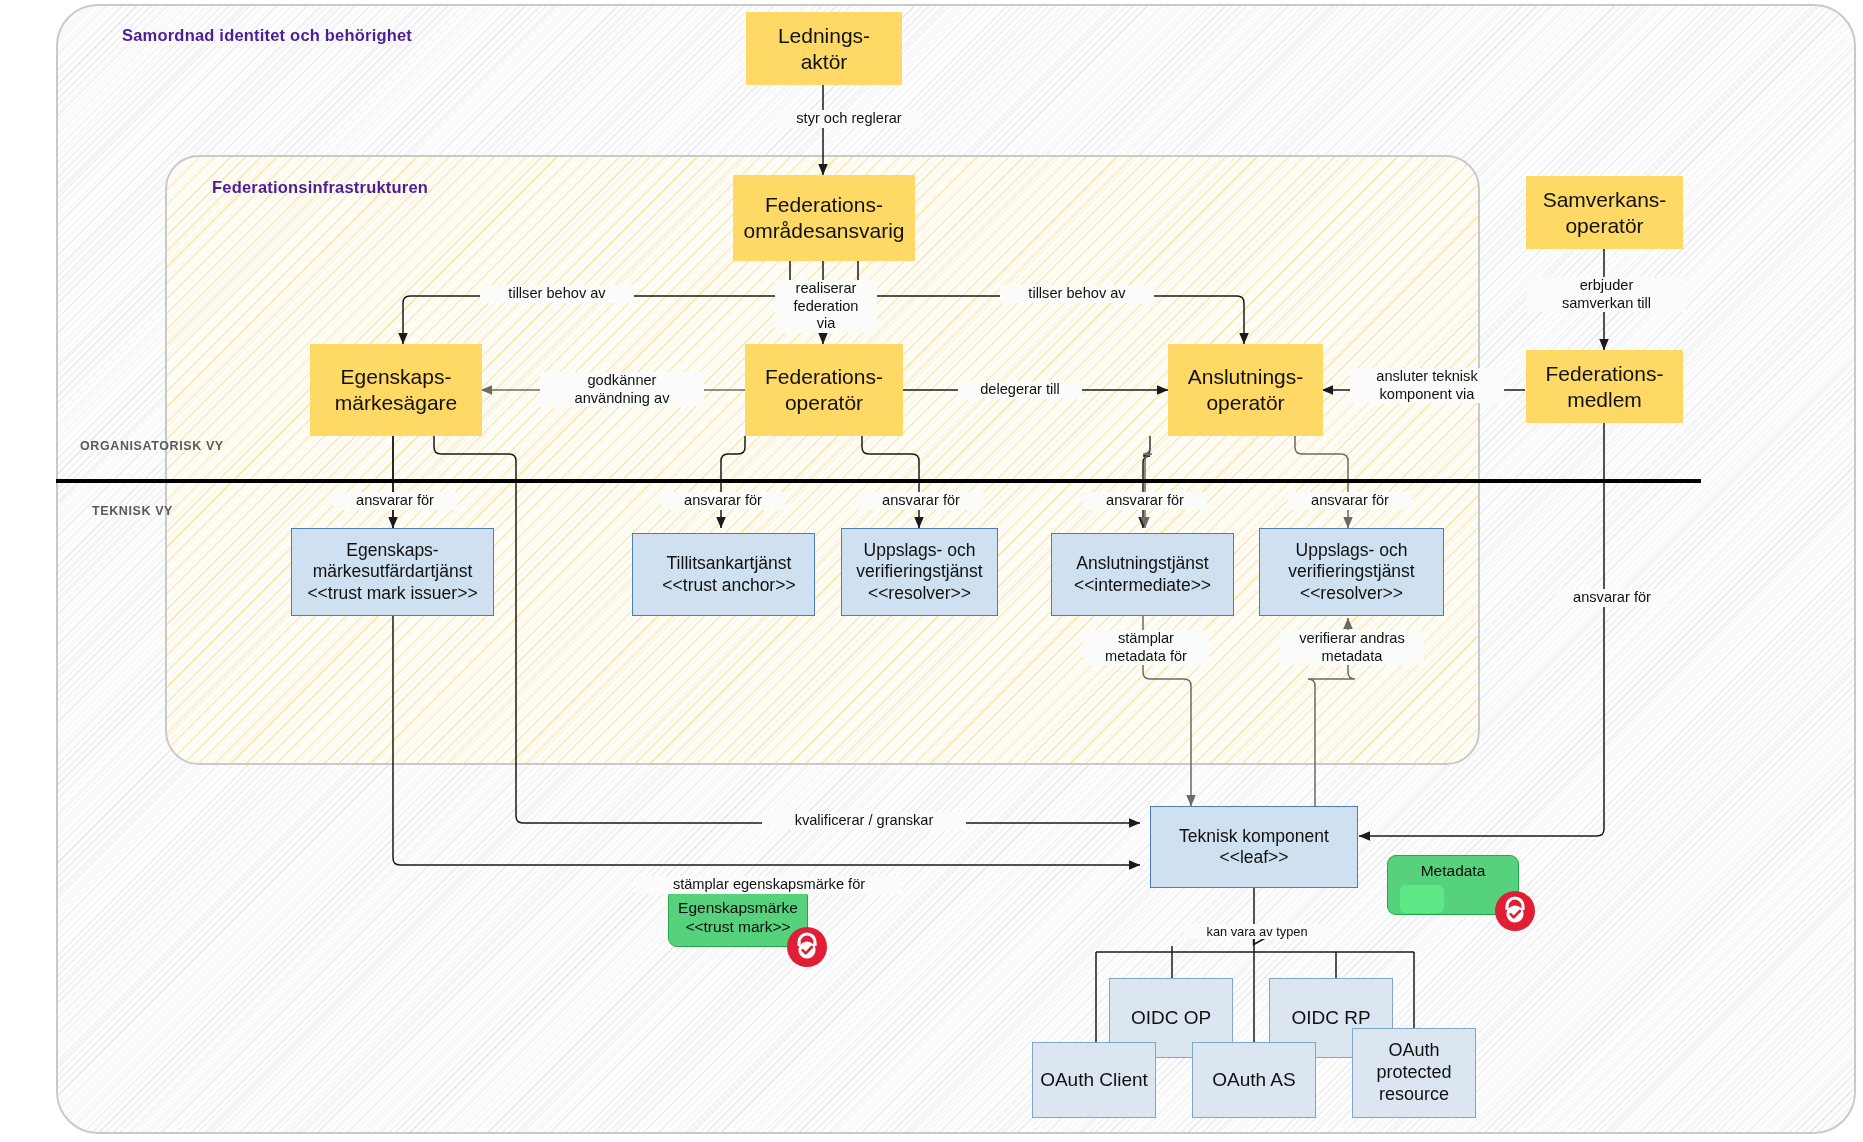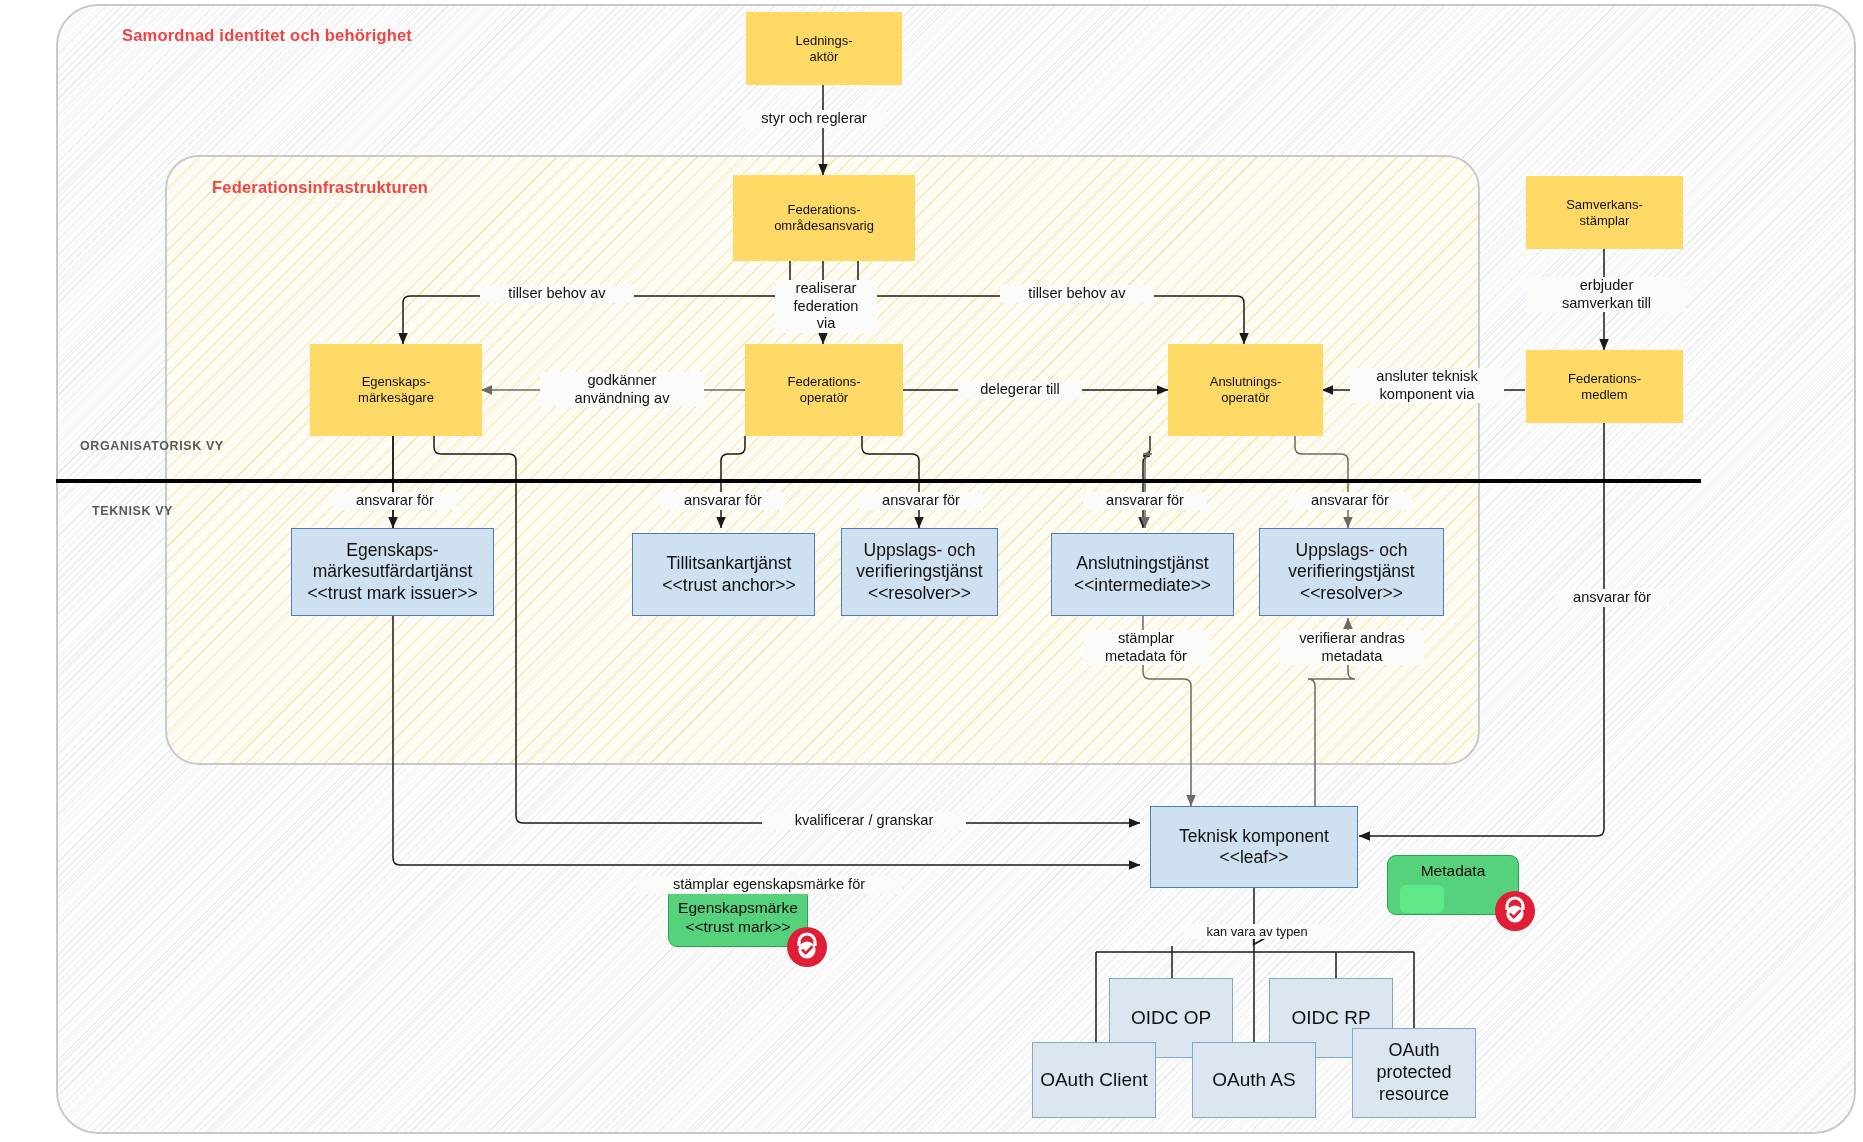--- a/index.html
+++ b/index.html
@@ -11,34 +11,34 @@
   #zone-outer{left:56px;top:4px;width:1800px;height:1130px;
     background:
       repeating-linear-gradient(135deg, rgba(190,200,215,.22) 0 1px, rgba(255,255,255,0) 1px 11px),
       repeating-linear-gradient(135deg, rgba(225,225,230,.45) 0 1px, rgba(255,255,255,0) 1px 5px),
       #fdfdfe;}
   #zone-fed{left:165px;top:155px;width:1315px;height:610px;border-radius:34px;
     background:
       repeating-linear-gradient(135deg, rgba(240,196,60,.30) 0 1.5px, rgba(255,255,255,0) 1.5px 11px),
       repeating-linear-gradient(135deg, rgba(240,210,130,.18) 0 1px, rgba(255,255,255,0) 1px 5px),
       #fefdf8;}
-  .zone-title{position:absolute;font-weight:bold;font-size:16.5px;color:#ef4444;letter-spacing:.2px;white-space:nowrap;}
+  .zone-title{position:absolute;font-weight:bold;font-size:16.5px;color:#4c1d95;letter-spacing:.2px;white-space:nowrap;}
   #title-outer{left:122px;top:26px;}
   #title-fed{left:212px;top:178px;}
 
   
   #divider{position:absolute;left:56px;top:479px;width:1645px;height:4px;background:#000;}
   .view-label{position:absolute;font-weight:bold;font-size:12.5px;color:#5a5a5a;letter-spacing:.6px;white-space:nowrap;}
   #label-org{left:80px;top:439px;}
   #label-tek{left:92px;top:504px;}
 
   
   .node{position:absolute;box-sizing:border-box;display:flex;align-items:center;justify-content:center;
         text-align:center;line-height:1.22;white-space:pre-line;}
-  .org{background:#ffd966;border:1px solid #ffd966;color:#111;font-size:13px;}
+  .org{background:#ffd966;border:1px solid #ffd966;color:#111;font-size:21px;}
   .tech{background:#cfe0f0;border:1.4px solid #4a7fb5;color:#111;font-size:17.5px;}
   .plain{background:#dce6f1;border:1px solid #7fa6cc;color:#111;font-size:19px;}
   .green{background:#57d27c;border:1.4px solid #21a84a;border-radius:9px;color:#0a0a0a;font-size:15.5px;}
 
   
   .elabel{position:absolute;font-size:14.6px;color:#111;text-align:center;line-height:1.2;
           white-space:pre-line;background:transparent;}
   .elabel.boxed{background:#fbfbfa;padding:0 2px;}
 
   
@@ -131,21 +131,21 @@
   <div class="node org" style="left:310px;top:344px;width:172px;height:92px;">Egenskaps-
 märkesägare</div>
 
   <div class="node org" style="left:745px;top:344px;width:158px;height:92px;">Federations-
 operatör</div>
 
   <div class="node org" style="left:1168px;top:344px;width:155px;height:92px;">Anslutnings-
 operatör</div>
 
   <div class="node org" style="left:1526px;top:176px;width:157px;height:73px;">Samverkans-
-stämplar</div>
+operatör</div>
 
   <div class="node org" style="left:1526px;top:350px;width:157px;height:73px;">Federations-
 medlem</div>
 
   <div class="node tech" style="left:291px;top:528px;width:203px;height:88px;">Egenskaps-
 märkesutfärdartjänst
 &lt;&lt;trust mark issuer&gt;&gt;</div>
 
   <div class="node tech" style="left:632px;top:533px;width:183px;height:83px;padding-left:11px;">Tillitsankartjänst
 &lt;&lt;trust anchor&gt;&gt;</div>
@@ -183,21 +183,21 @@
   </svg>
 
   <div class="node plain" style="left:1109px;top:978px;width:124px;height:80px;">OIDC OP</div>
   <div class="node plain" style="left:1269px;top:978px;width:124px;height:80px;">OIDC RP</div>
   <div class="node plain" style="left:1032px;top:1042px;width:124px;height:76px;">OAuth Client</div>
   <div class="node plain" style="left:1192px;top:1042px;width:124px;height:76px;">OAuth AS</div>
   <div class="node plain" style="left:1352px;top:1028px;width:124px;height:90px;font-size:18px;">OAuth
 protected
 resource</div>
 
-  <div class="elabel boxed" style="left:742px;top:110px;width:140px;">styr och reglerar</div>
+  <div class="elabel boxed" style="left:777px;top:110px;width:140px;">styr och reglerar</div>
 
   <div class="elabel boxed" style="left:775px;top:280px;width:98px;">realiserar
 federation
 via</div>
 
   <div class="elabel boxed" style="left:480px;top:285px;width:150px;">tillser behov av</div>
 
   <div class="elabel boxed" style="left:1000px;top:285px;width:150px;">tillser behov av</div>
 
   <div class="elabel boxed" style="left:540px;top:372px;width:160px;">godkänner

